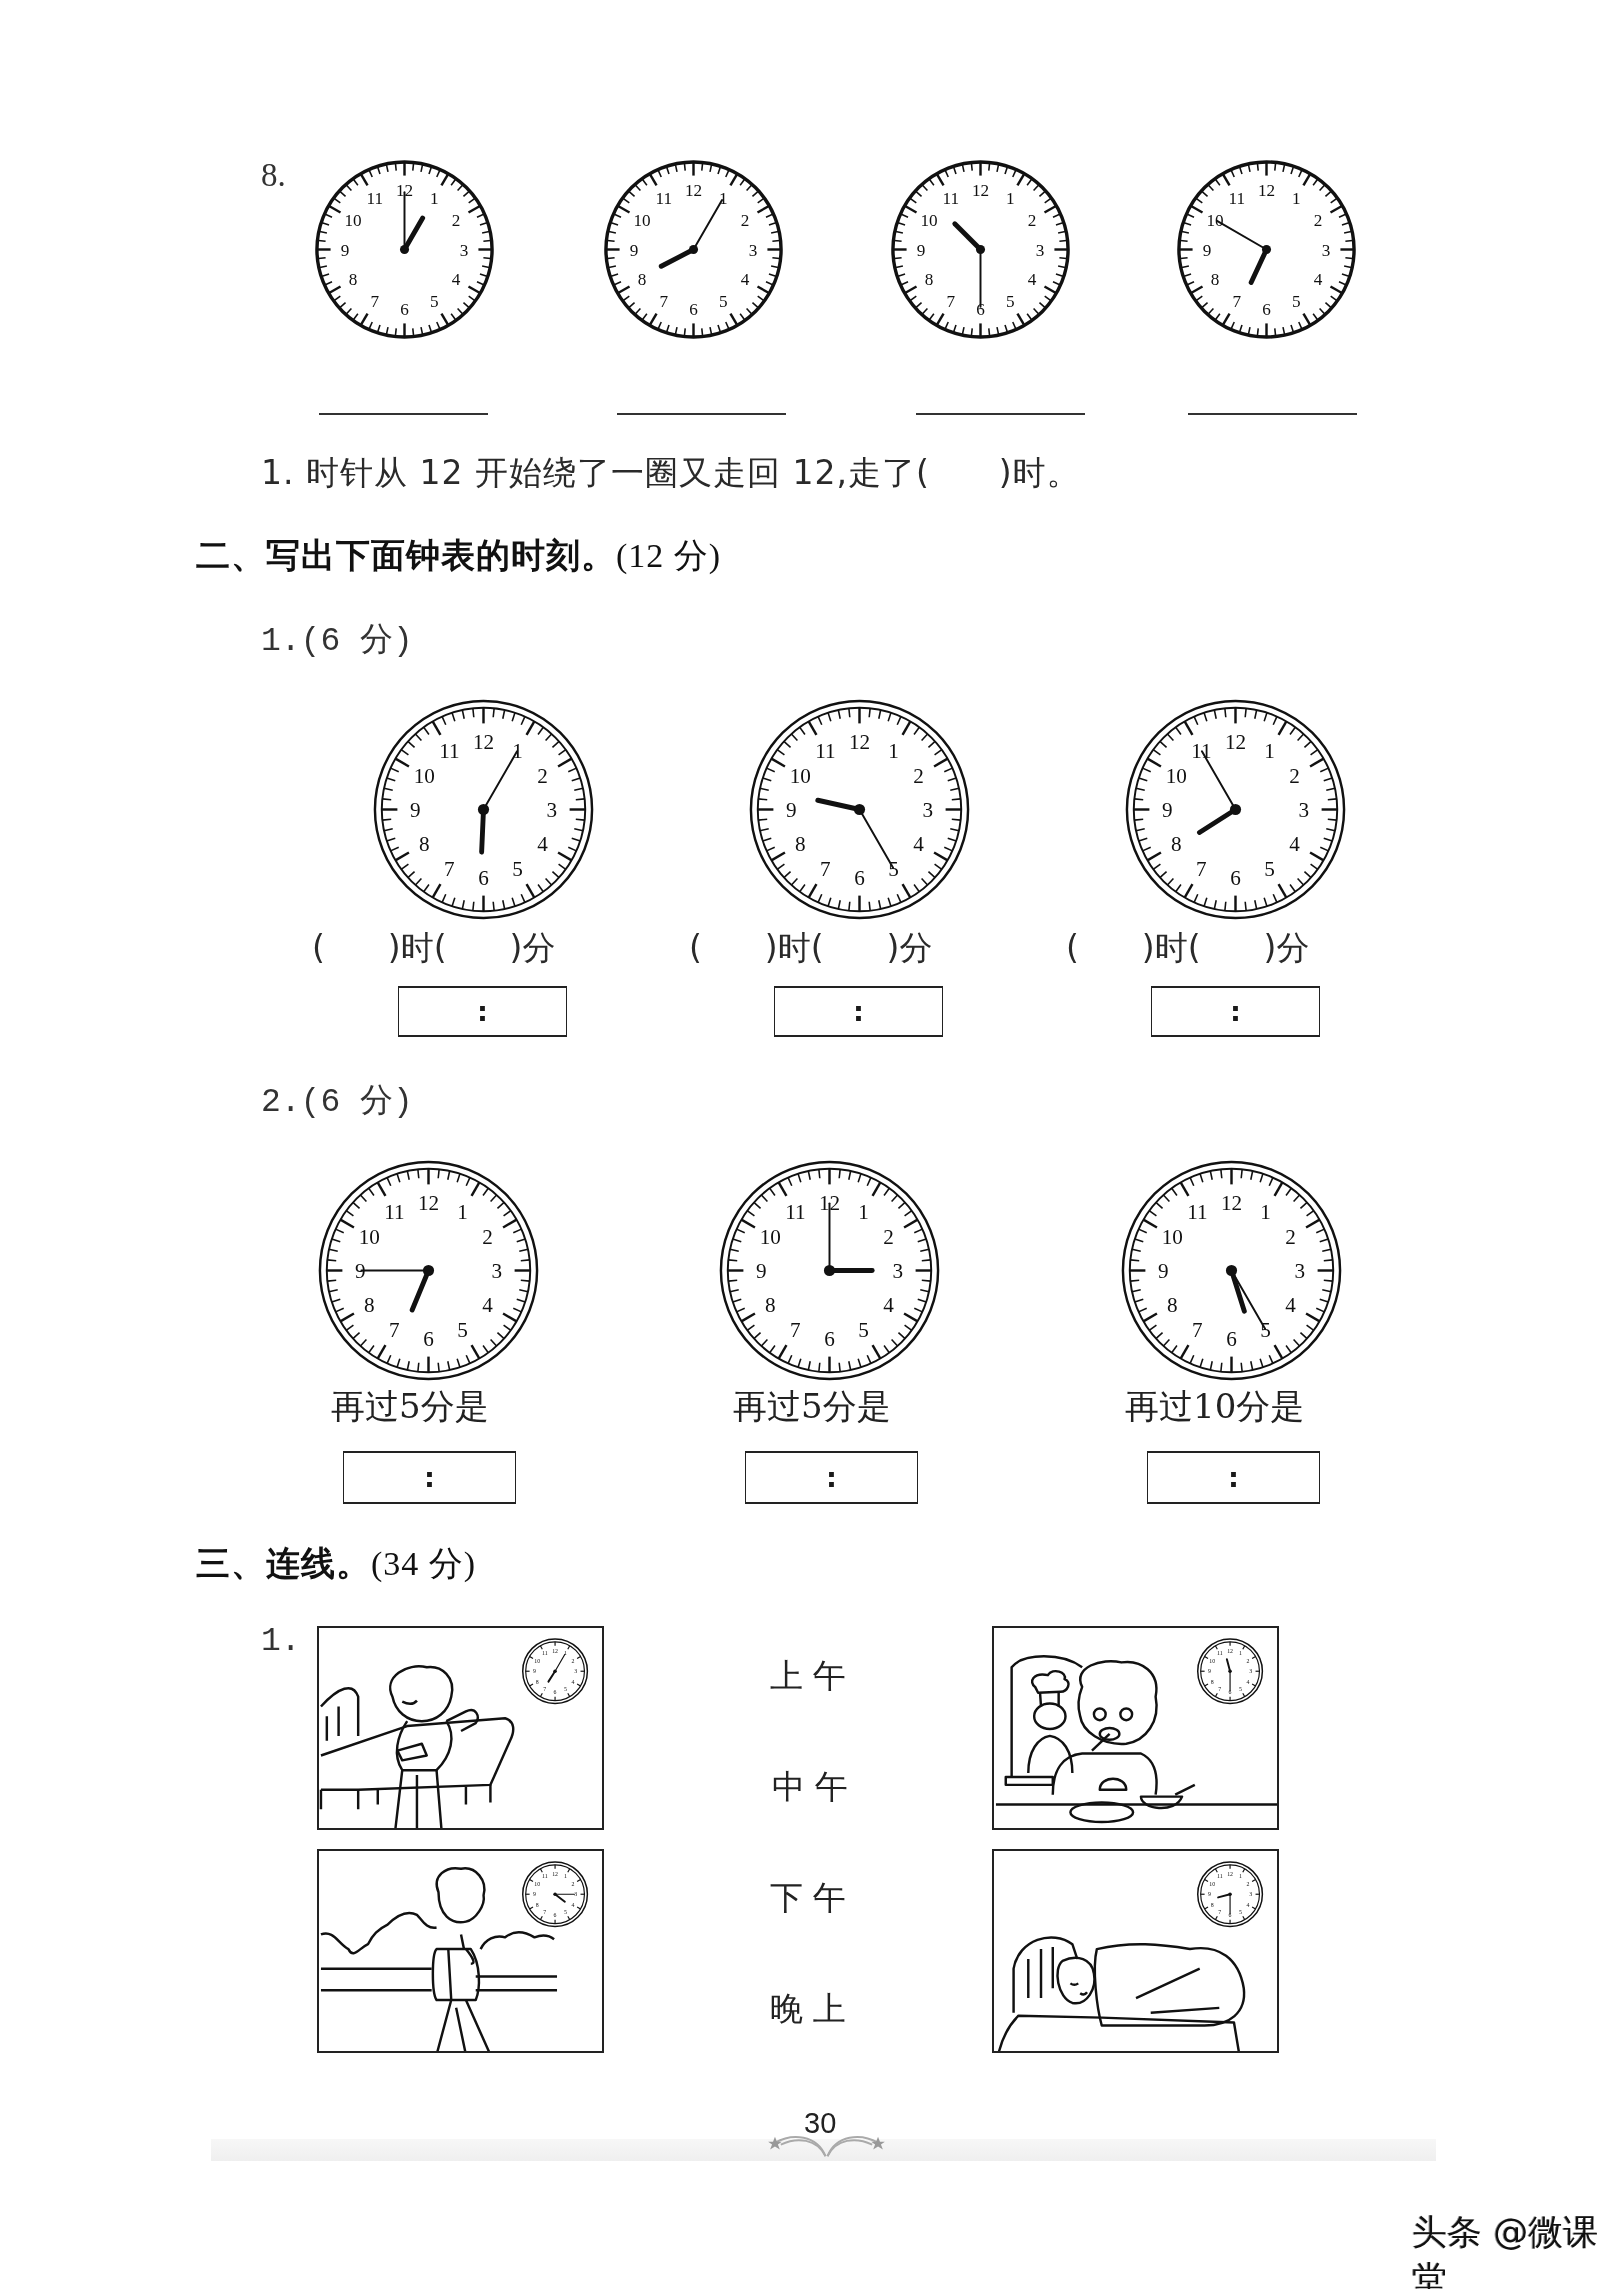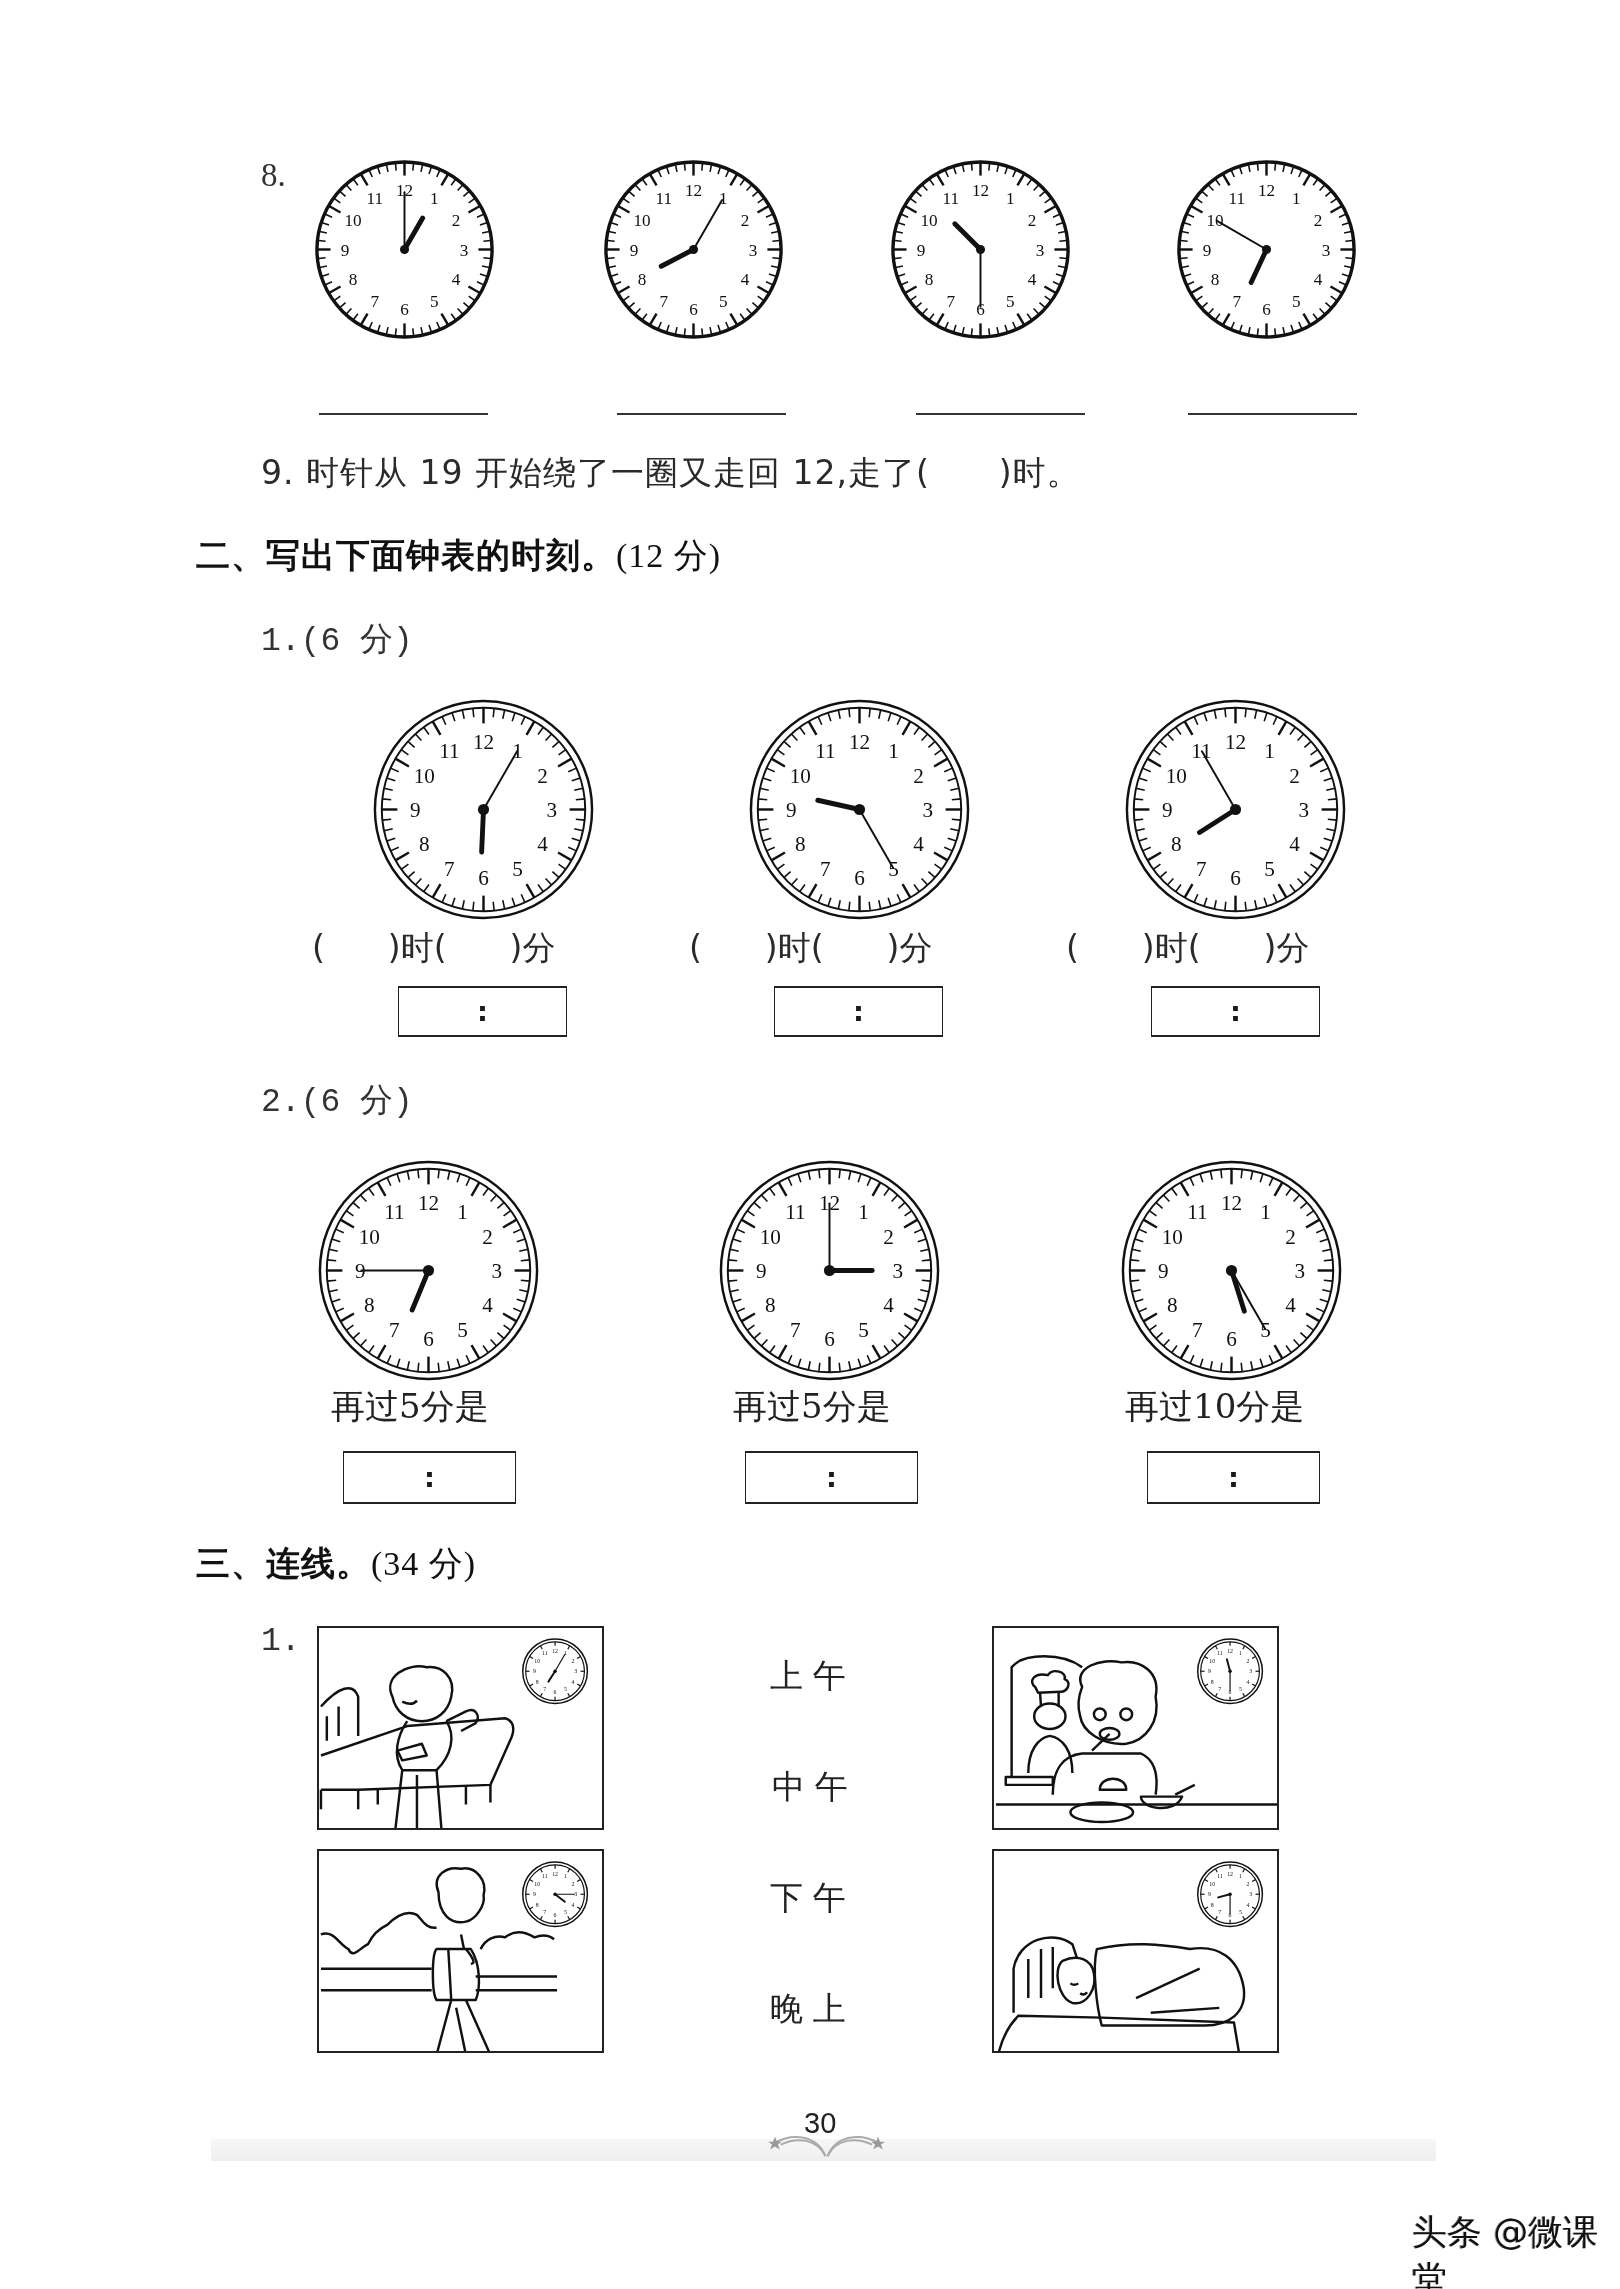--- a/index.html
+++ b/index.html
@@ -350,21 +350,21 @@
       <line x1="92.5" y1="92.5" x2="76.79127921109821" y2="126.1874604441523" stroke="#111" stroke-width="5" stroke-linecap="round"></line>
       <circle cx="92.5" cy="92.5" r="4.625" fill="#111"></circle>
     </svg>
   </div>
 
 <div class="blank-line" style="left:319px;top:413px;width:169px;"></div>
 <div class="blank-line" style="left:617px;top:413px;width:169px;"></div>
 <div class="blank-line" style="left:916px;top:413px;width:169px;"></div>
 <div class="blank-line" style="left:1188px;top:413px;width:169px;"></div>
 
-<div class="abs qtext" style="left:261px;top:451px;white-space:pre;">9. 时针从 19 开始绕了一圈又走回 12,走了(      )时。</div>
+<div class="abs qtext" style="left:261px;top:451px;white-space:pre;">1. 时针从 12 开始绕了一圈又走回 12,走了(      )时。</div>
 
 <div class="abs section-title" style="left:196px;top:533px;">
   <span>二、写出下面钟表的时刻。</span><span class="pts">(12 分)</span>
 </div>
 <div class="abs sub" style="left:261px;top:617px;">1.(6 分)</div>
 
 <div class="clock abs" style="left:372px;top:698px;">
     <svg width="223" height="223" viewBox="0 0 228 228">
       <circle cx="114" cy="114" r="111" fill="#fff" stroke="#111" stroke-width="2.5"></circle>
       <circle cx="114" cy="114" r="104" fill="none" stroke="#111" stroke-width="2"></circle>

